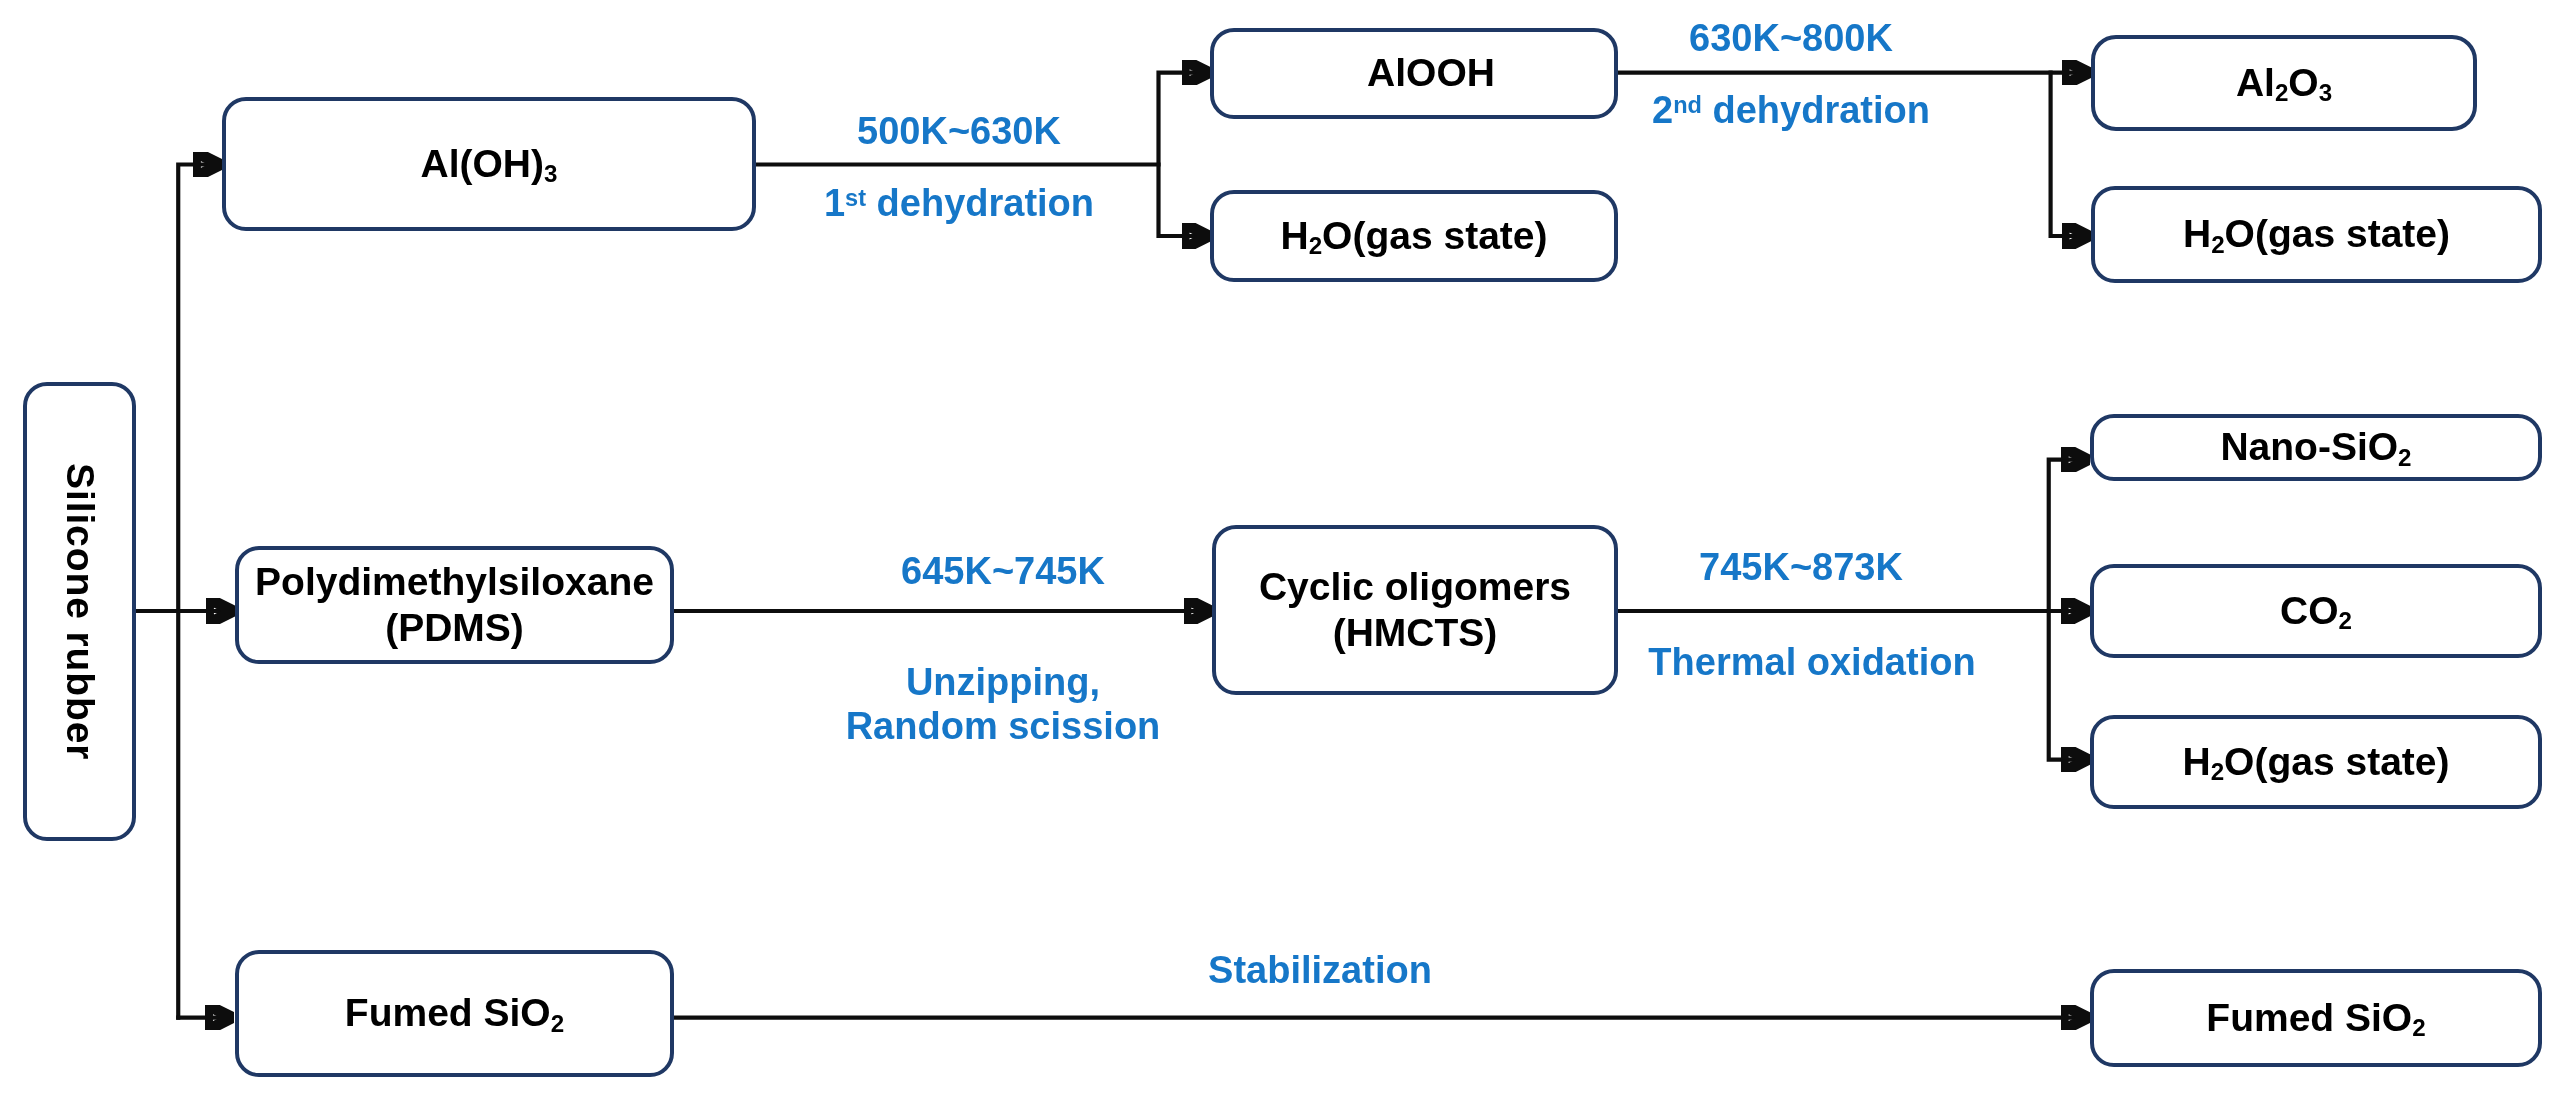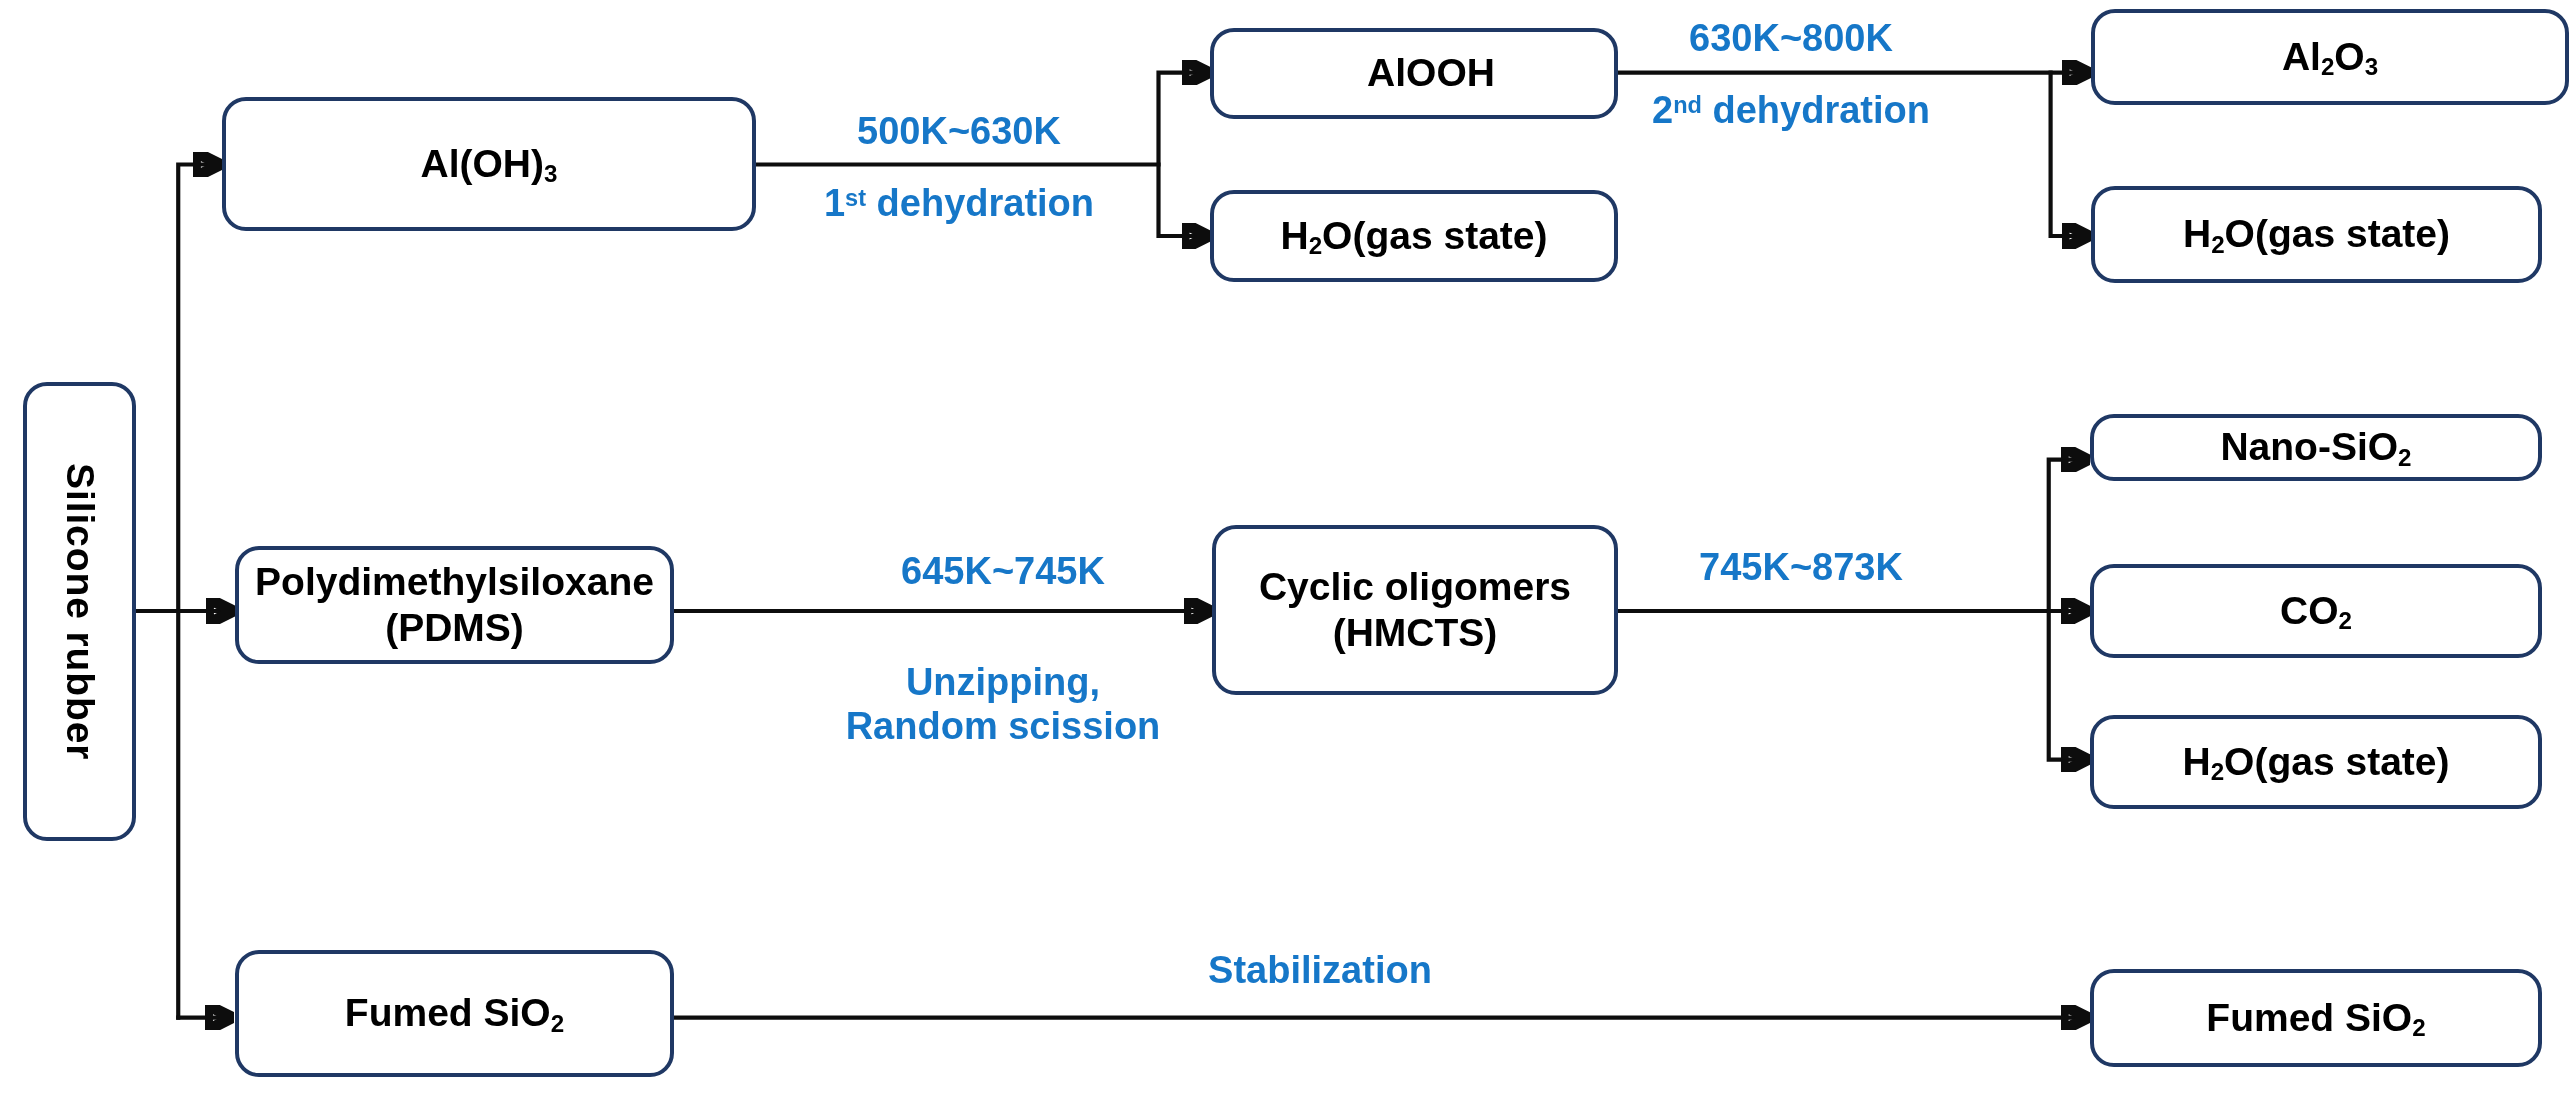--- a/index.html
+++ b/index.html
@@ -95,21 +95,21 @@
   </div>
 
   <div class="node" style="left:1210px; top:28px; width:408px; height:91px;padding-left:34px;">
     <span>AlOOH</span>
   </div>
 
   <div class="node" style="left:1210px; top:190px; width:408px; height:92px;">
     <span>H<sub>2</sub>O(gas state)</span>
   </div>
 
-  <div class="node" style="left:2091px; top:9px; width:478px; height:96px;">
+  <div class="node" style="left:2091px; top:35px; width:386px; height:96px;border-radius:25px;">
     <span>Al<sub>2</sub>O<sub>3</sub></span>
   </div>
 
   <div class="node" style="left:2091px; top:186px; width:451px; height:97px;">
     <span>H<sub>2</sub>O(gas state)</span>
   </div>
 
   <div class="node" style="left:235px; top:546px; width:439px; height:118px;">
     <span>Polydimethylsiloxane<br>(PDMS)</span>
   </div>
@@ -141,17 +141,18 @@
   <div class="tlabel" style="left:959px; top:110px;">500K~630K</div>
   <div class="tlabel" style="left:959px; top:182px;">1<sup>st</sup> dehydration</div>
 
   <div class="tlabel" style="left:1791px; top:16.7px;">630K~800K</div>
   <div class="tlabel" style="left:1791px; top:89px;">2<sup>nd</sup> dehydration</div>
 
   <div class="tlabel" style="left:1003px; top:550px;">645K~745K</div>
   <div class="tlabel multiline" style="left:1003px; top:661px;">Unzipping,<br>Random scission</div>
 
   <div class="tlabel" style="left:1801px; top:546px;">745K~873K</div>
+  <div class="tlabel" style="left:1812px; top:641px;">Thermal oxidation</div>
 
   <div class="tlabel" style="left:1289px; top:949px;margin-left:31px;">Stabilization</div>
 
 </div>
 
 
 </body></html>

